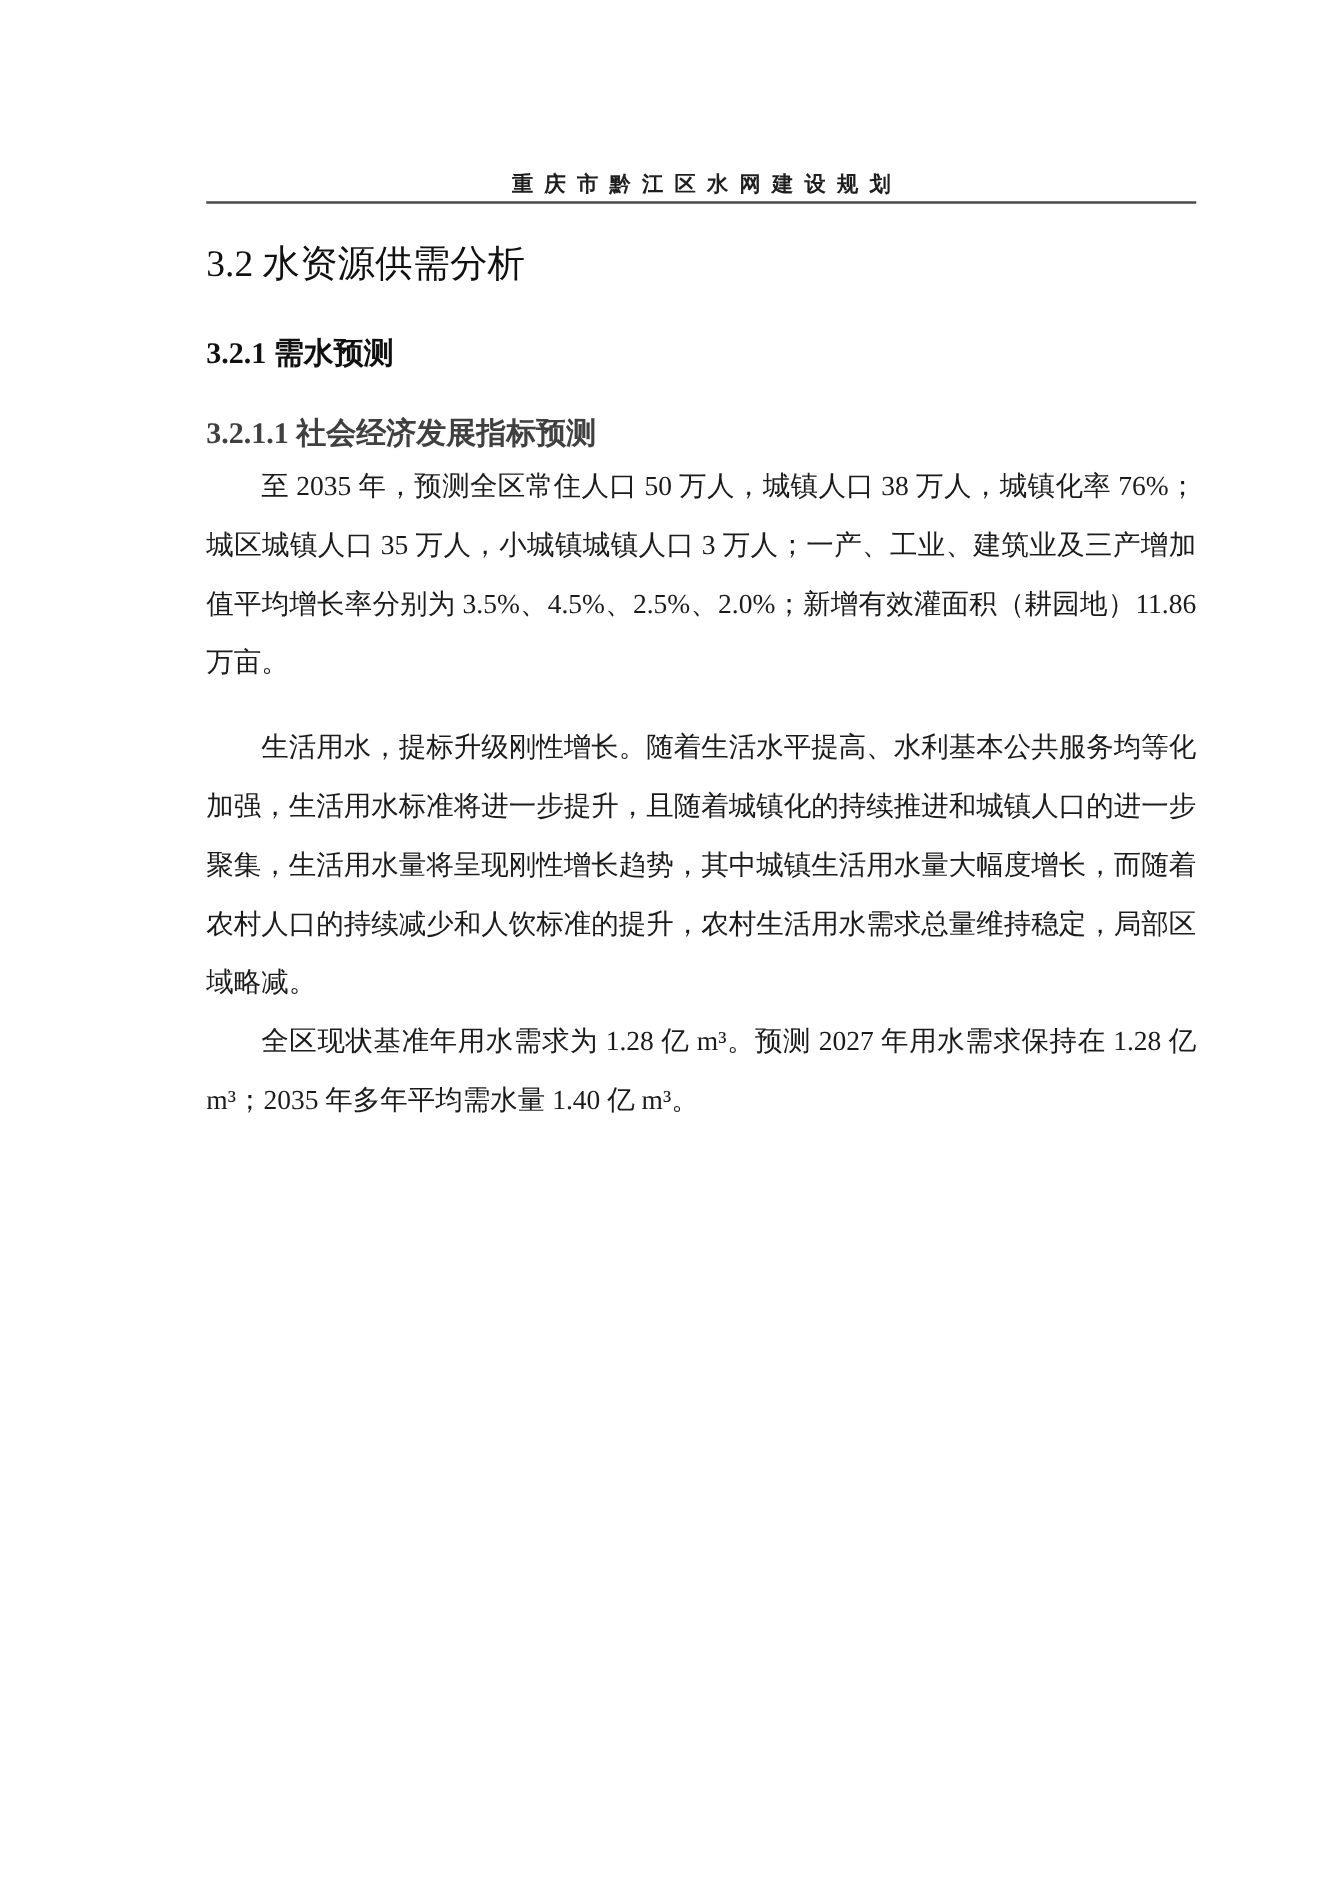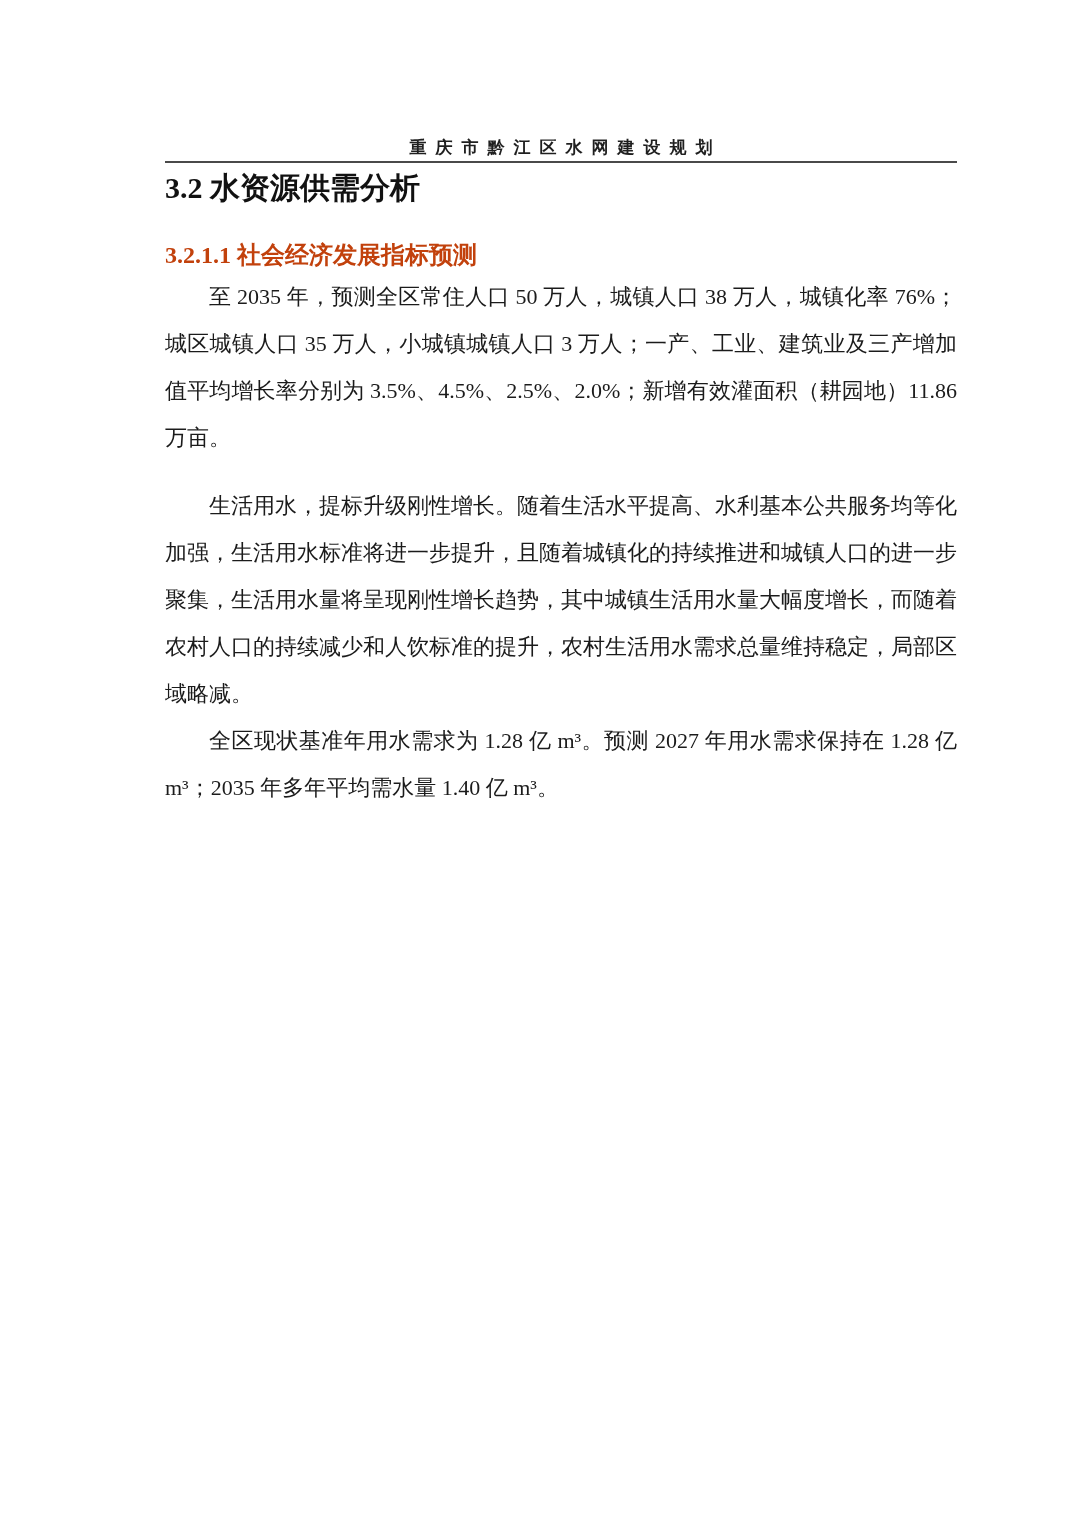--- a/index.html
+++ b/index.html
@@ -46,37 +46,37 @@
     color: #1b1b1b;
   }
   p.body-text.indent { text-indent: 2em; }
   p.intro  { margin-top: 16px; }
   p.lead-after-heading { margin-top: 20px; }
   p.lead-after-heading-2 { margin-top: 21px; }
 
   h1.doc-h1 {
     font-size: 30px;
     line-height: 42px;
-    font-weight: 700;
-    margin: 4px 0 0 0;
+    font-weight: 400;
+    margin: 28px 0 0 0;
     color: #111111;
   }
   h2.doc-h2 {
     font-size: 24px;
     line-height: 36px;
     font-weight: 700;
     margin: 32px 0 0 0;
     color: #111111;
   }
   h3.doc-h3 {
     font-size: 24px;
     line-height: 36px;
     font-weight: 700;
     margin: 28px 0 0 0;
-    color: #c2410c;
+    color: #404040;
   }
   h3.doc-h3.second { margin-top: 15px; }
 
   
   .page-footer {
     position: absolute;
     left: 165px;
     top: 1388px;
     width: 792px;
     border-top: 2px solid #84cc16;
@@ -97,20 +97,21 @@
 <div class="page">
   <div class="content">
 
     <div class="running-header">
       <div class="header-title">重庆市黔江区水网建设规划</div>
     </div>
 
 
     <h1 class="doc-h1">3.2 水资源供需分析</h1>
 
+    <h2 class="doc-h2">3.2.1 需水预测</h2>
 
     <h3 class="doc-h3">3.2.1.1 社会经济发展指标预测</h3>
 
 
 
     <p class="body-text indent">至 2035 年，预测全区常住人口 50 万人，城镇人口 38 万人，城镇化率 76%；城区城镇人口 35 万人，小城镇城镇人口 3 万人；一产、工业、建筑业及三产增加值平均增长率分别为 3.5%、4.5%、2.5%、2.0%；新增有效灌面积（耕园地）11.86 万亩。</p>
 
 
     <p class="body-text indent lead-after-heading-2">生活用水，提标升级刚性增长。随着生活水平提高、水利基本公共服务均等化加强，生活用水标准将进一步提升，且随着城镇化的持续推进和城镇人口的进一步聚集，生活用水量将呈现刚性增长趋势，其中城镇生活用水量大幅度增长，而随着农村人口的持续减少和人饮标准的提升，农村生活用水需求总量维持稳定，局部区域略减。</p>
 

